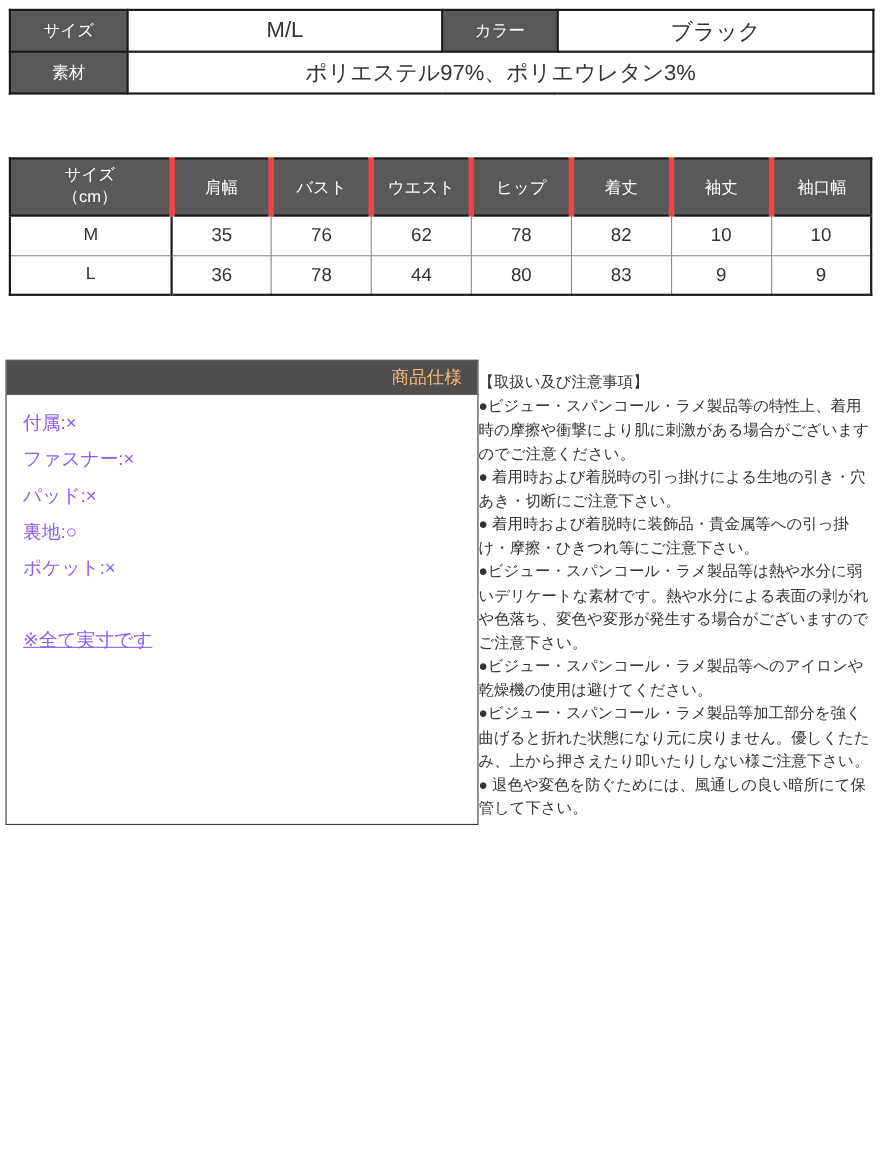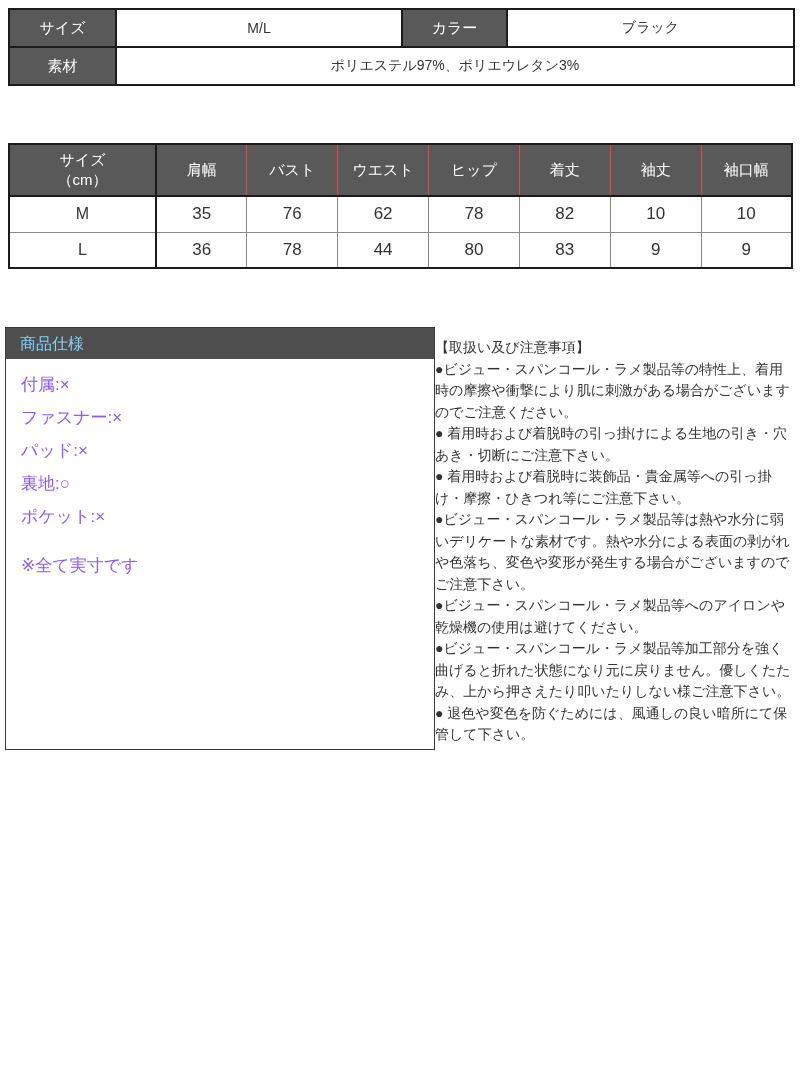--- a/index.html
+++ b/index.html
@@ -30,37 +30,37 @@
     text-align: center;
     vertical-align: middle;
     padding: 0;
   }
   table.info-table th {
     background: #595959;
     color: #ffffff;
     font-weight: normal;
     font-size: 15px;
   }
-  table.info-table td { font-size: 14px; color: #333333; }
+  table.info-table td { font-size: 20px; color: #333333; }
 
   
   table.size-table {
     border-collapse: collapse;
     table-layout: fixed;
     width: 785px;
     margin: 57px 0 0 8px;
     border: 2px solid #1b1b1b;
   }
   table.size-table th {
     background: #595959;
     color: #ffffff;
     font-weight: normal;
     font-size: 15px;
     height: 52px;
-    border-left: 1px solid #ef4444;
+    border-left: 5px solid #ef4444;
     border-bottom: 2px solid #1b1b1b;
     vertical-align: middle;
     padding: 0;
   }
   table.size-table th.corner {
     border-left: none;
     border-right: 2px solid #1b1b1b;
     line-height: 20px;
   }
   table.size-table td {
@@ -87,33 +87,34 @@
   }
   .spec-box {
     width: 430px;
     height: 423px;
     border: 1px solid #3a3a3a;
     background: #ffffff;
     flex: none;
   }
   .spec-title {
     background: #4f4f4f;
-    color: #7dd3fc;
+    color: #fdba74;
     font-size: 16px;
     height: 31px;
     line-height: 31px;
     padding: 0 14px;
+    text-align: right;
   }
   .spec-body {
     padding: 9px 15px;
     font-size: 17px;
     line-height: 33px;
     color: #8b5cf6;
   }
-  .spec-note { margin-top: 16px; }
+  .spec-note { margin-top: 32px; text-decoration: underline; }
 
   .care {
     width: 356px;
     margin-left: 0;
     padding-top: 10px;
     font-size: 14px;
     line-height: 21.5px;
     color: #333333;
   }
   .care p { margin: 0; }

